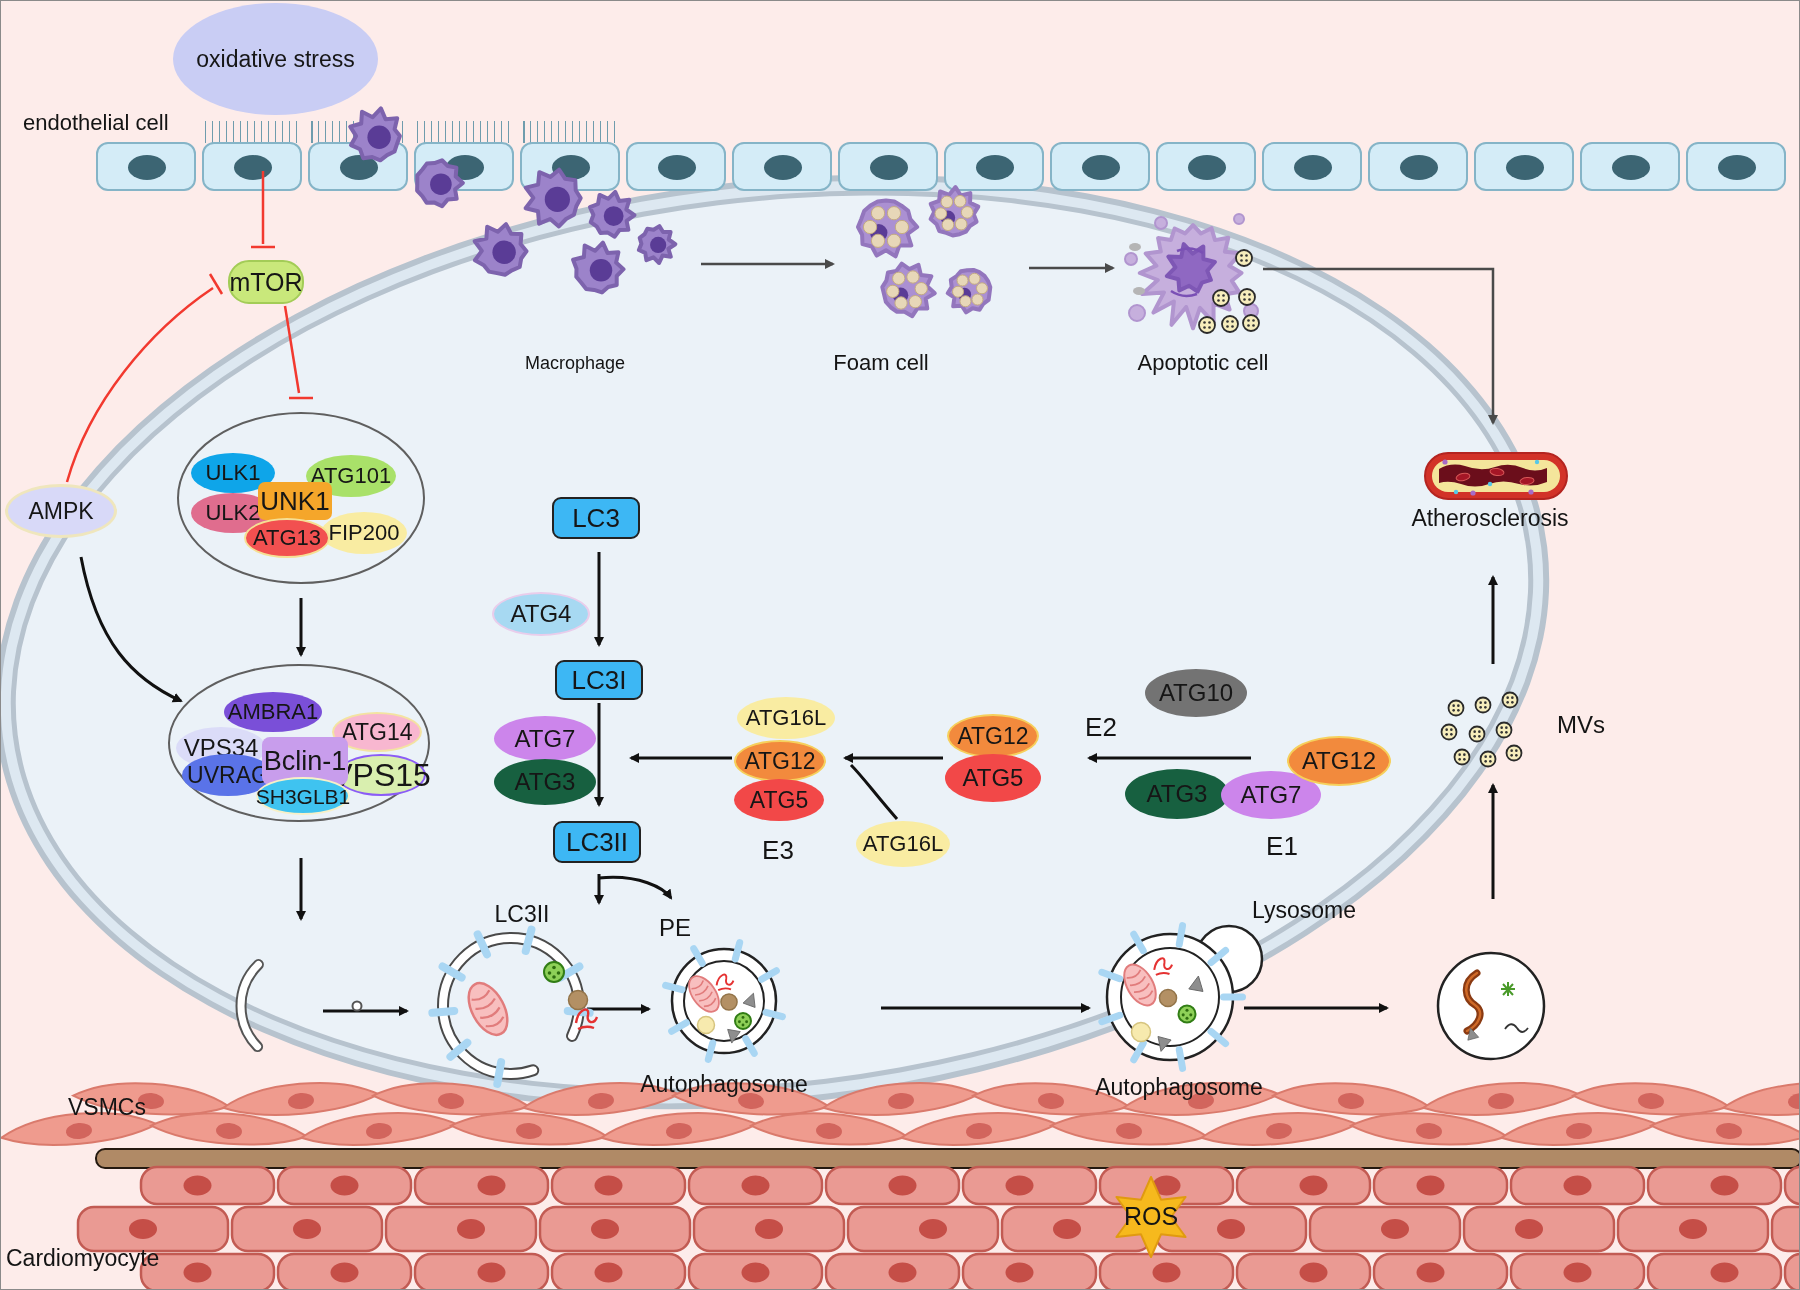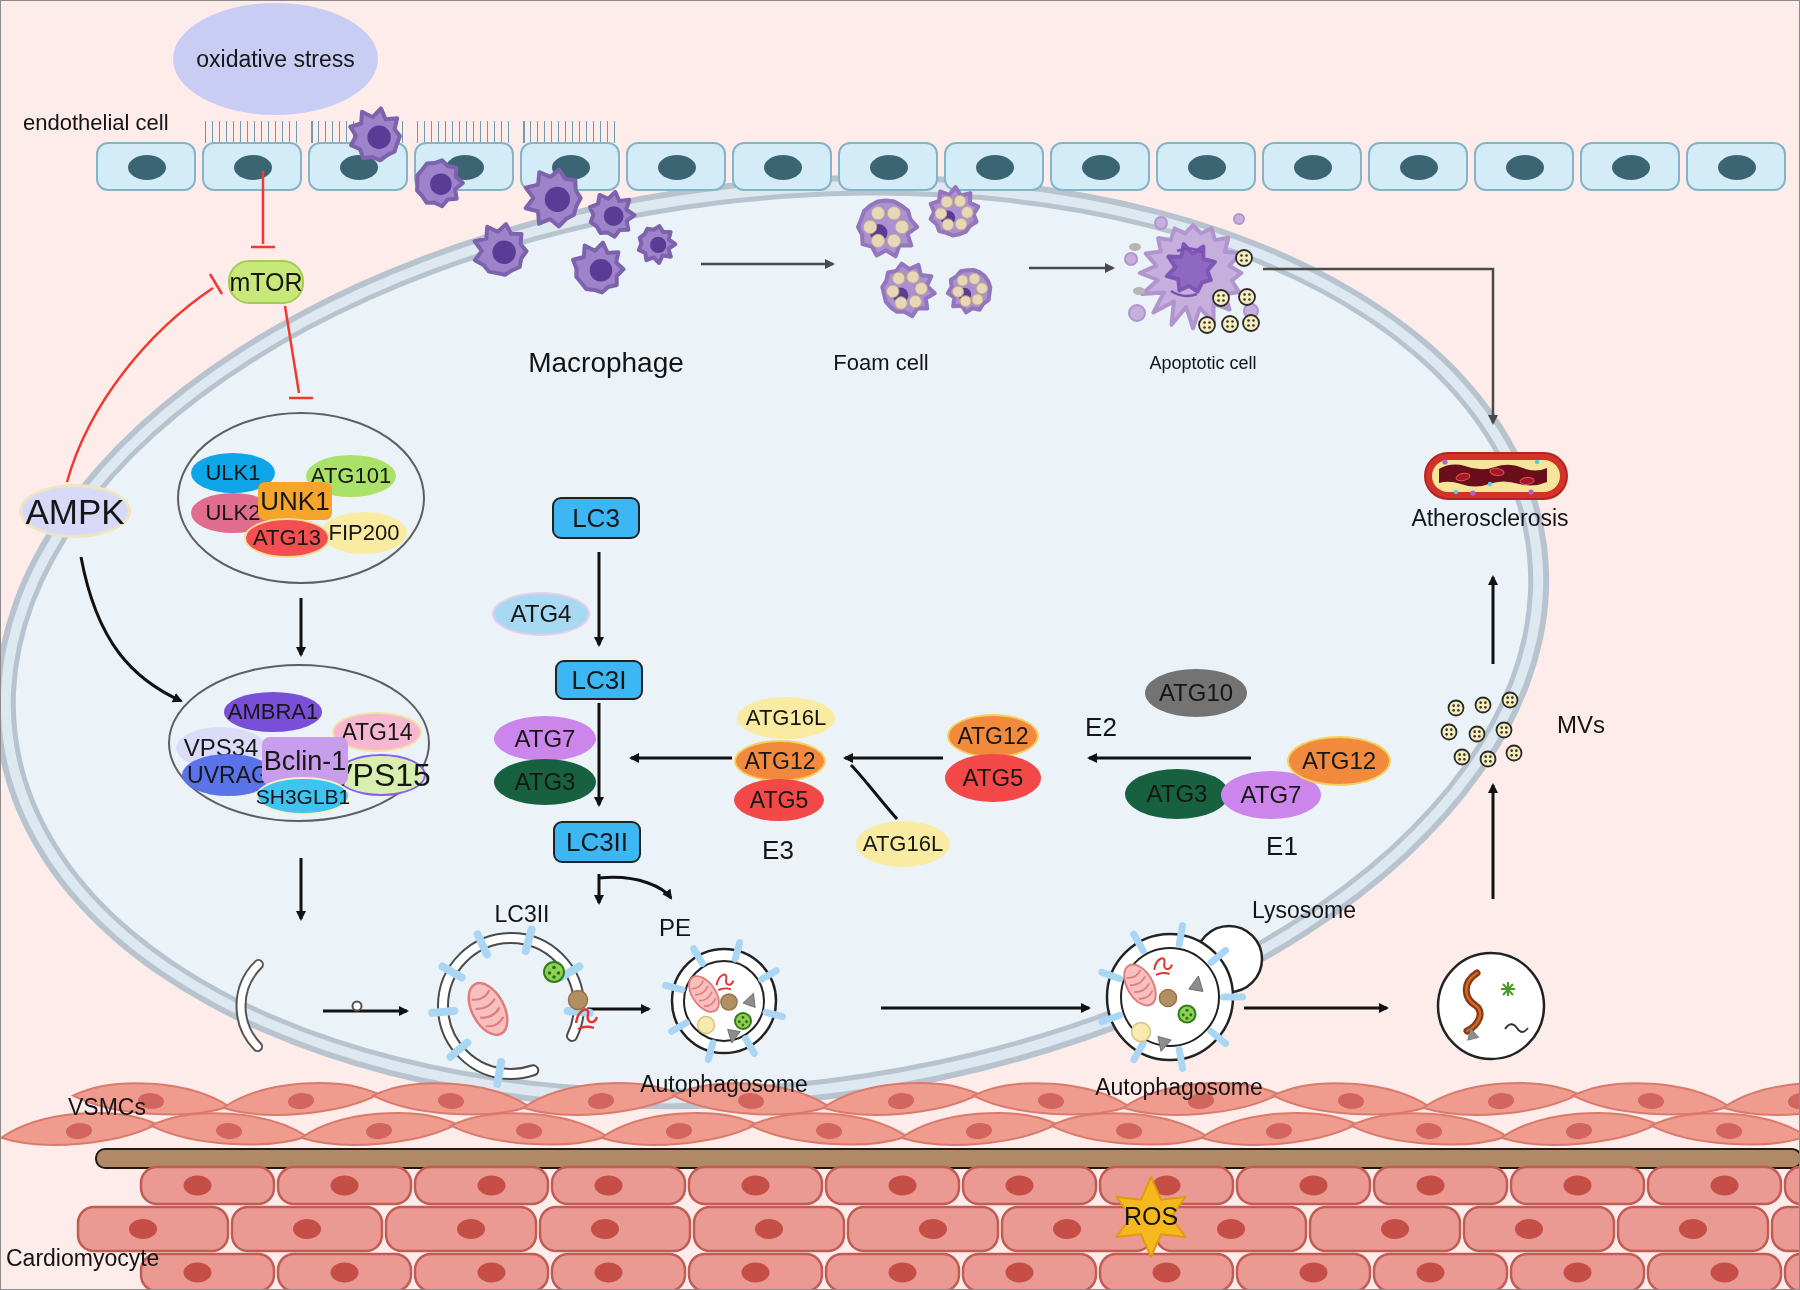--- a/index.html
+++ b/index.html
@@ -558,21 +558,21 @@
         <ellipse cx="1723.5" cy="1271.5" rx="14" ry="10" fill="#c54e47"></ellipse>
         <rect x="1784" y="1253" width="133" height="37" rx="16" fill="#ea9a93" stroke="#c25b53" stroke-width="2.5"></rect>
         <ellipse cx="1840.5" cy="1271.5" rx="14" ry="10" fill="#c54e47"></ellipse>
       </g>
       <g>
       <polygon points="1150,1176 1160,1198.7 1184.6,1196 1170,1216 1184.6,1236 1160,1233.3 1150,1256 1140,1233.3 1115.4,1236 1130,1216 1115.4,1196 1140,1198.7" fill="#f6b91d" stroke="#e09a10" stroke-width="2" stroke-linejoin="round"></polygon>
     </g>
     </svg>
 
   <div class="p" style="left:227px;top:259px;width:76px;height:44px;background:#c9e87b;border:2px solid #a3cc57;border-radius:21px;font-size:25px">mTOR</div>
-  <div class="p" style="left:18px;top:483px;width:112px;height:54px;background:#d8d9f8;border:3px solid #efe6bd;font-size:35px">AMPK</div>
+  <div class="p" style="left:4px;top:483px;width:112px;height:54px;background:#d8d9f8;border:3px solid #efe6bd;font-size:23px">AMPK</div>
   <div class="p" style="left:190px;top:452px;width:84px;height:40px;background:#0ea5e9;font-size:22px">ULK1</div>
   <div class="p" style="left:305px;top:454px;width:90px;height:42px;background:#a9e169;font-size:22px">ATG101</div>
   <div class="p" style="left:190px;top:492px;width:84px;height:40px;background:#e06d8e;font-size:22px">ULK2</div>
   <div class="p" style="left:257px;top:481px;width:74px;height:38px;background:#f5a62a;border-radius:7px;font-size:26px">UNK1</div>
   <div class="p" style="left:320px;top:511px;width:86px;height:42px;background:#f9eca2;font-size:22px">FIP200</div>
   <div class="p" style="left:243px;top:517px;width:86px;height:40px;background:#f25050;border:2px solid #f6df93;font-size:22px">ATG13</div>
 
   <div class="p" style="left:223px;top:691px;width:98px;height:40px;background:#7a4fd8;font-size:22px">AMBRA1</div>
   <div class="p" style="left:175px;top:726px;width:90px;height:42px;background:#dbdcf8;font-size:24px">VPS34</div>
   <div class="p" style="left:181px;top:753px;width:92px;height:42px;background:#5a73e8;font-size:23px">UVRAG</div>
@@ -597,23 +597,23 @@
   <div class="p" style="left:944px;top:753px;width:96px;height:48px;background:#f24848;font-size:24px">ATG5</div>
   <div class="p" style="left:1144px;top:668px;width:102px;height:48px;background:#737373;font-size:24px">ATG10</div>
 
   <div class="p" style="left:1124px;top:768px;width:104px;height:50px;background:#176040;font-size:24px">ATG3</div>
   <div class="p" style="left:1220px;top:770px;width:100px;height:48px;background:#cc85eb;font-size:24px">ATG7</div>
   <div class="p" style="left:1286px;top:735px;width:104px;height:50px;background:#f28a3d;border:2px solid #f6d05c;font-size:24px">ATG12</div>
 
   <div class="p" style="left:172px;top:2px;width:205px;height:112px;background:#c9cdf4;font-size:23px">oxidative stress</div>
 
   <div class="lbl left" style="left:22px;top:122px;font-size:22px">endothelial cell</div>
-  <div class="lbl" style="left:605px;top:362px;font-size:28px">Macrophage</div>
+  <div class="lbl" style="left:574px;top:362px;font-size:18px">Macrophage</div>
   <div class="lbl" style="left:880px;top:362px;font-size:22px">Foam cell</div>
-  <div class="lbl" style="left:1202px;top:362px;font-size:18px">Apoptotic cell</div>
+  <div class="lbl" style="left:1202px;top:362px;font-size:22px">Apoptotic cell</div>
   <div class="lbl" style="left:1489px;top:517px;font-size:23px">Atherosclerosis</div>
   <div class="lbl" style="left:1580px;top:724px;font-size:24px">MVs</div>
   <div class="lbl" style="left:1303px;top:909px;font-size:23px">Lysosome</div>
   <div class="lbl" style="left:723px;top:1083px;font-size:23px">Autophagosome</div>
   <div class="lbl" style="left:1178px;top:1086px;font-size:23px">Autophagosome</div>
   <div class="lbl" style="left:521px;top:913px;font-size:23px">LC3II</div>
   <div class="lbl" style="left:674px;top:927px;font-size:24px">PE</div>
   <div class="lbl" style="left:777px;top:849px;font-size:26px">E3</div>
   <div class="lbl" style="left:1100px;top:726px;font-size:26px">E2</div>
   <div class="lbl" style="left:1281px;top:845px;font-size:26px">E1</div>

